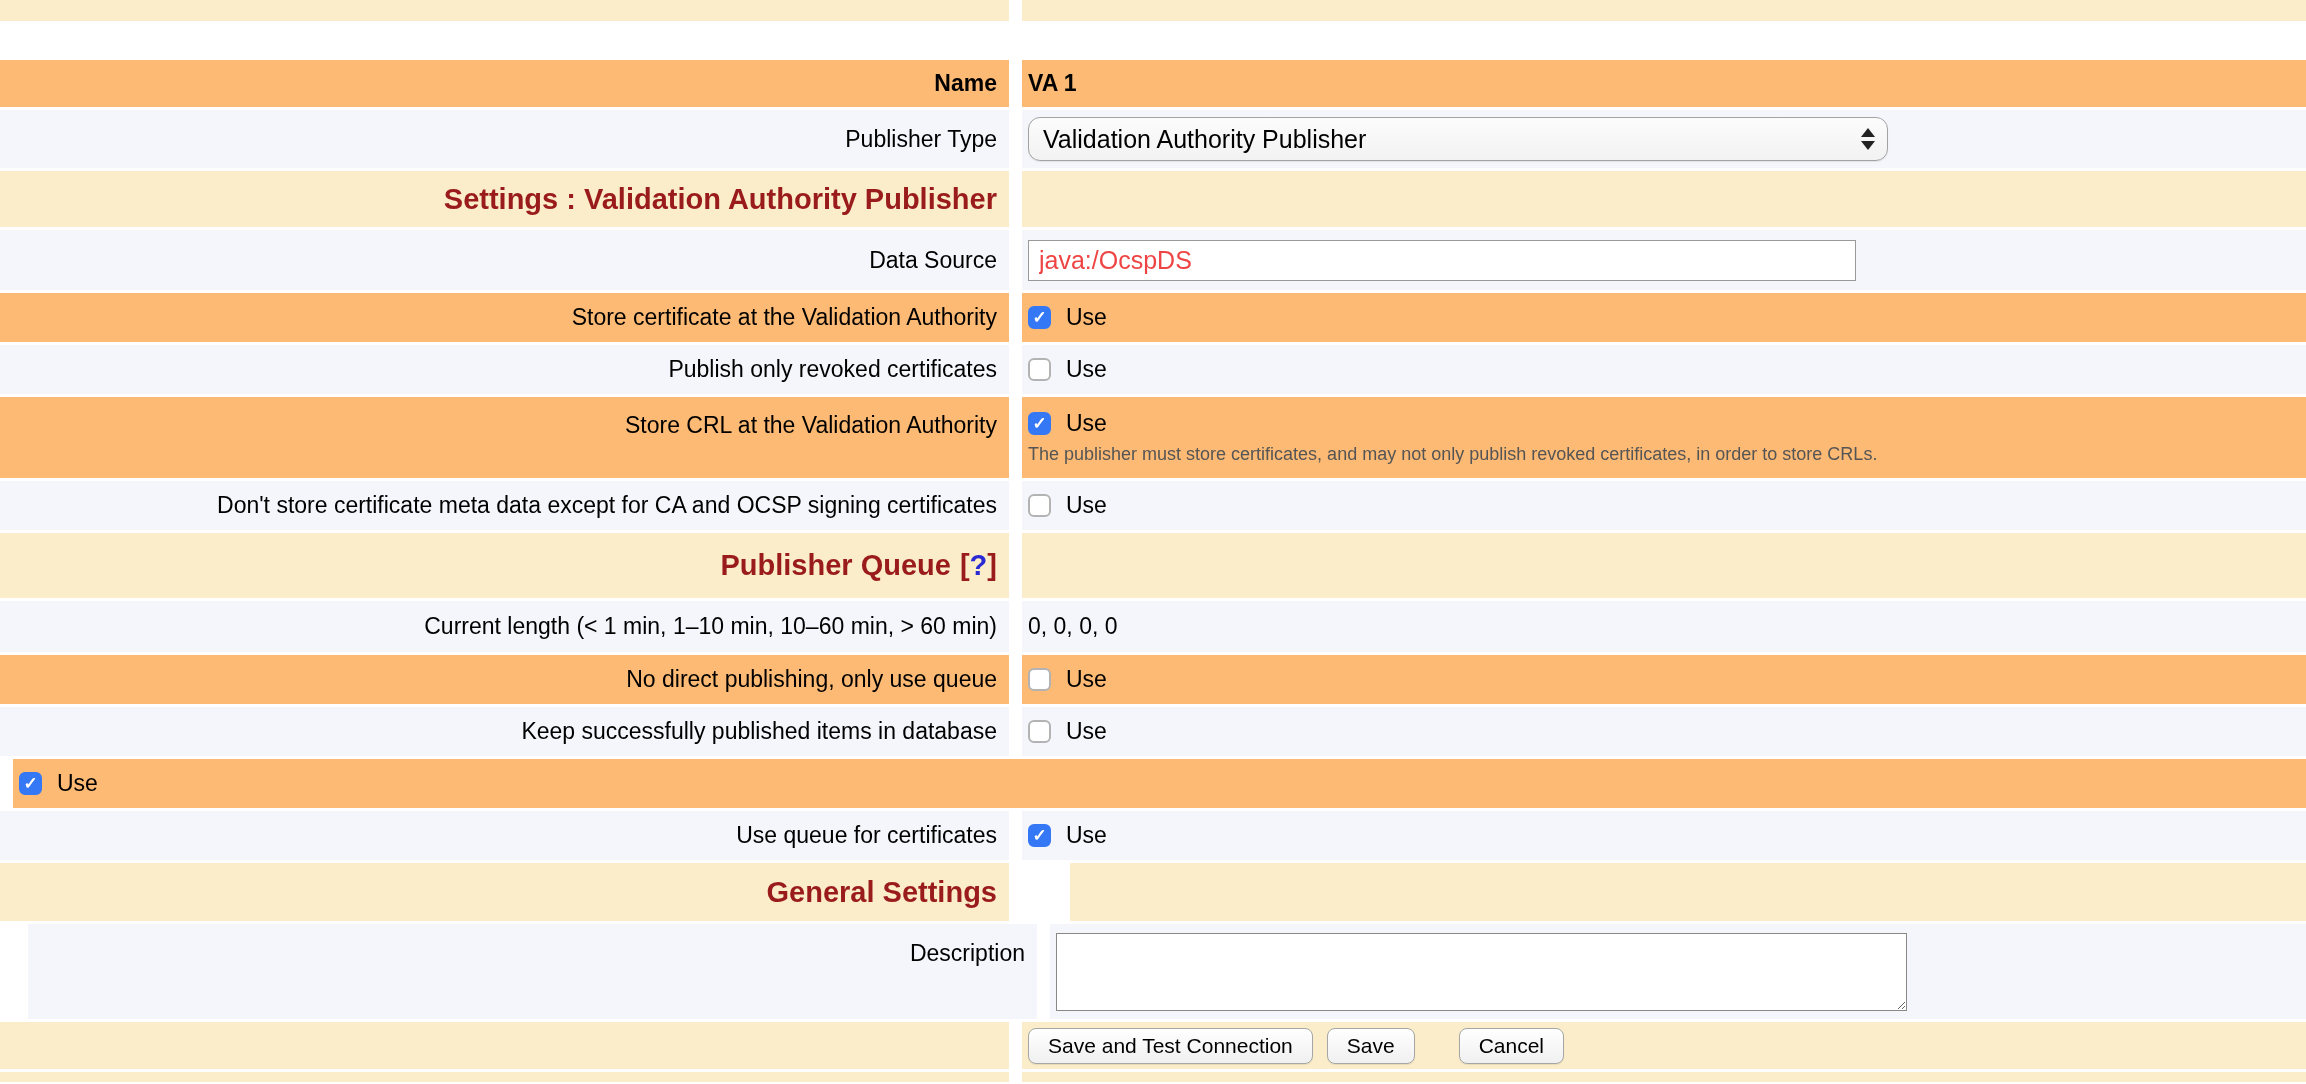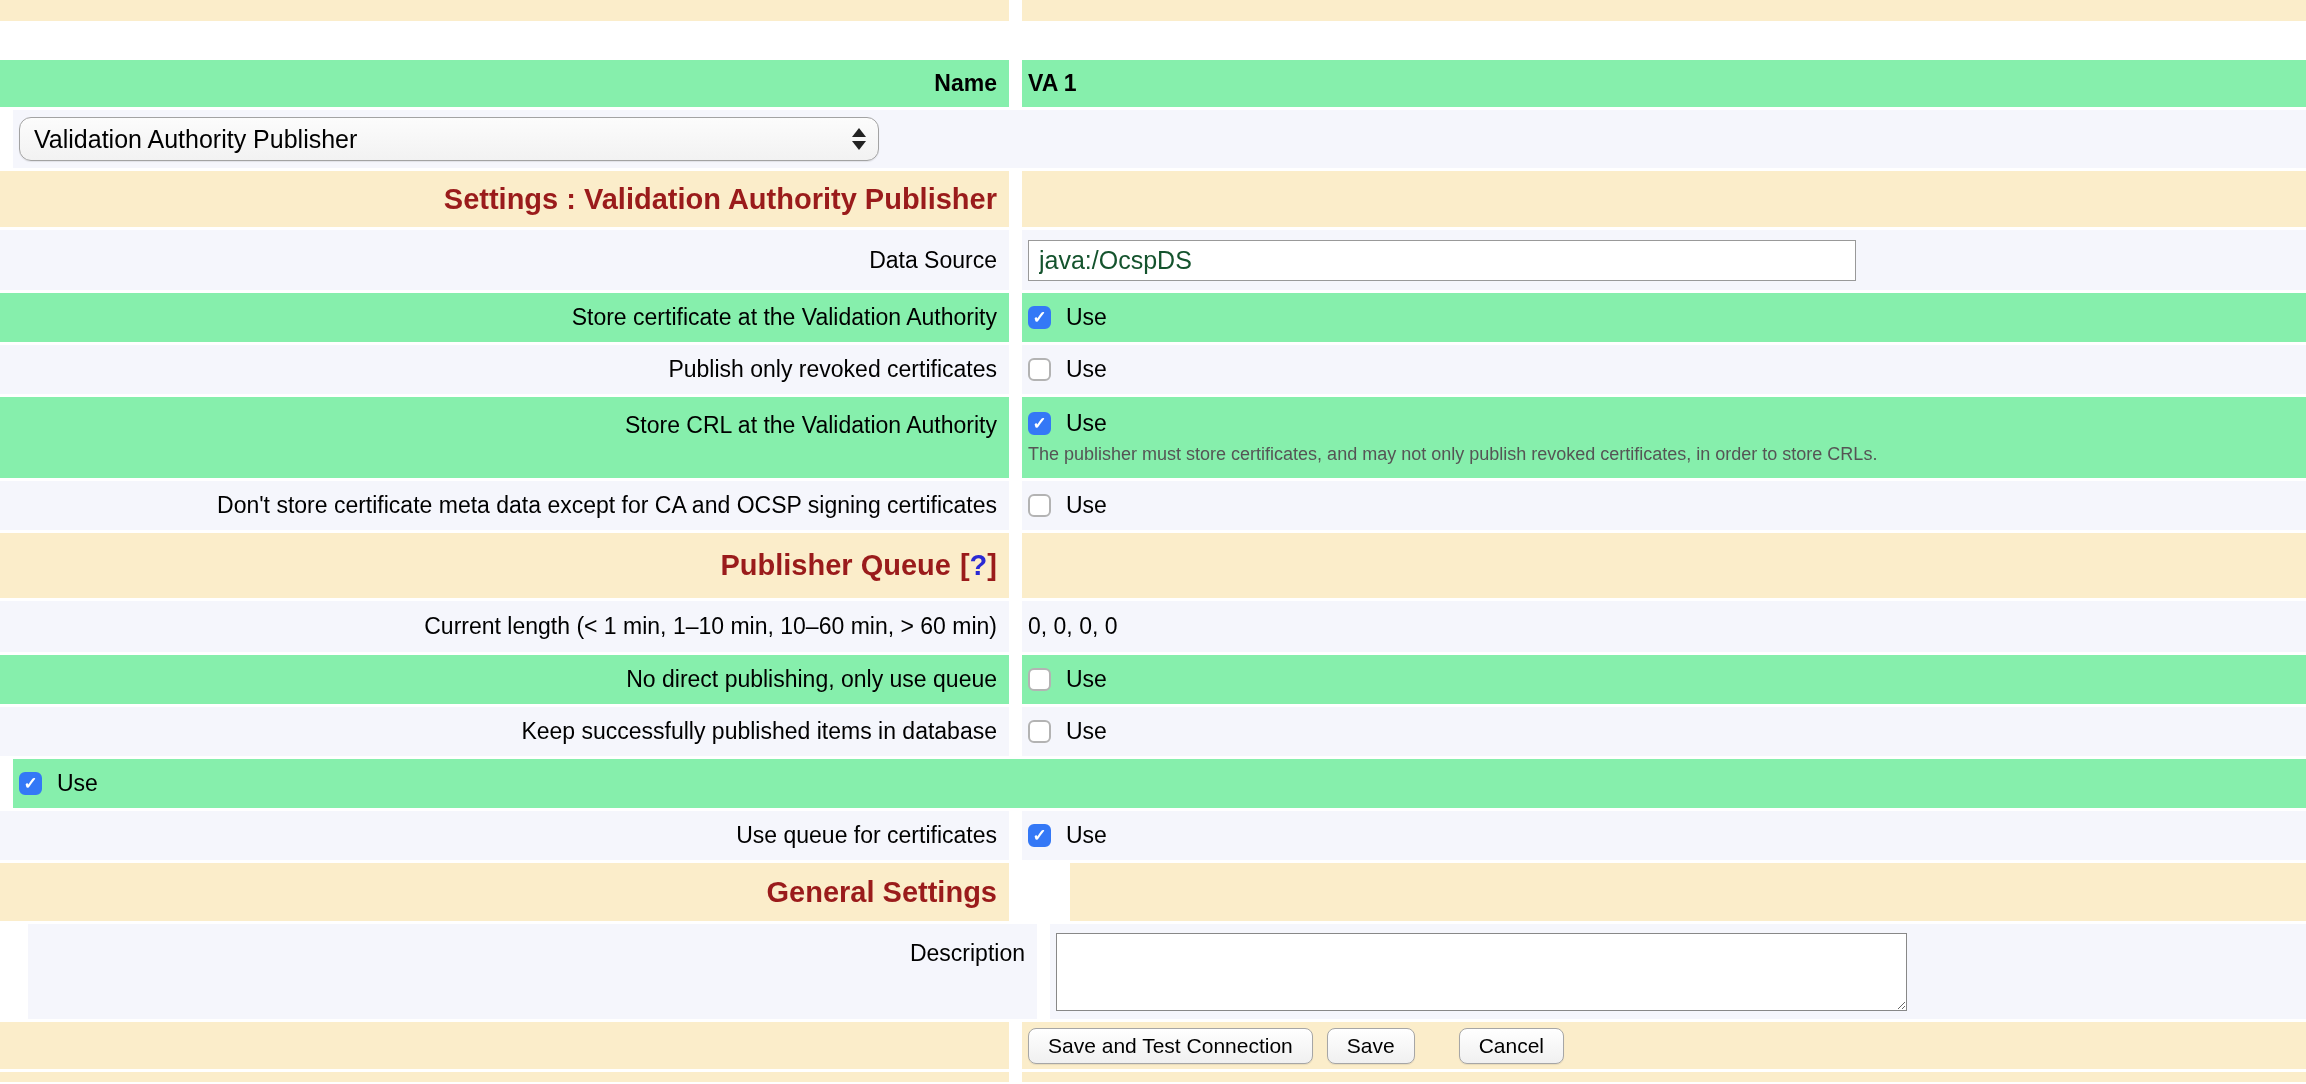--- a/index.html
+++ b/index.html
@@ -21,21 +21,21 @@
     width: 1009px;
     justify-content: flex-end;
     text-align: right;
     padding-right: 12px;
     font-size: 23px;
   }
   .gap { width: 13px; background: #fff; }
   .val { flex: 1; padding-left: 6px; font-size: 23px; }
 
   .bg-cream { background: #fbedca; }
-  .bg-lav   { background: #86efac; }
+  .bg-lav   { background: #fdba74; }
   .bg-light { background: #f5f6fc; }
 
   .top-strip { height: 21px; margin-bottom: 39px; }
   .bottom-strip { height: 10px; margin-bottom: 0; }
 
   .h-name  { height: 47px; }
   .h-type  { height: 58px; }
   .h-sec   { height: 56px; }
   .h-ds    { height: 60px; }
   .h-cb    { height: 49px; }
@@ -100,21 +100,21 @@
 
   
   .ds-input {
     width: 828px;
     height: 41px;
     font-size: 25px;
     font-family: "Liberation Sans", sans-serif;
     padding: 0 10px;
     border: 1px solid #999;
     background: #fff;
-    color: #14532d;
+    color: #ef4444;
     outline: none;
   }
 
   
   .checkline { display: flex; align-items: center; }
   .cb {
     width: 23px; height: 23px;
     border-radius: 6px;
     border: 2px solid #b3b3b3;
     background: #fff;
@@ -193,20 +193,23 @@
     <div class="cell lbl bg-lav">
       <span class="b">Name</span>
     </div>
     <div class="gap"></div>
     <div class="cell val bg-lav">
       <span class="b">VA 1</span>
     </div>
   </div>
 
   <div class="row h-type">
+    <div class="cell lbl bg-light">
+      <span>Publisher Type</span>
+    </div>
     <div class="gap"></div>
     <div class="cell val bg-light">
       <div class="select">
         <span>Validation Authority Publisher</span>
         <span class="stepper">
           <span class="tri-up"></span>
           <span class="tri-down"></span>
         </span>
       </div>
     </div>

